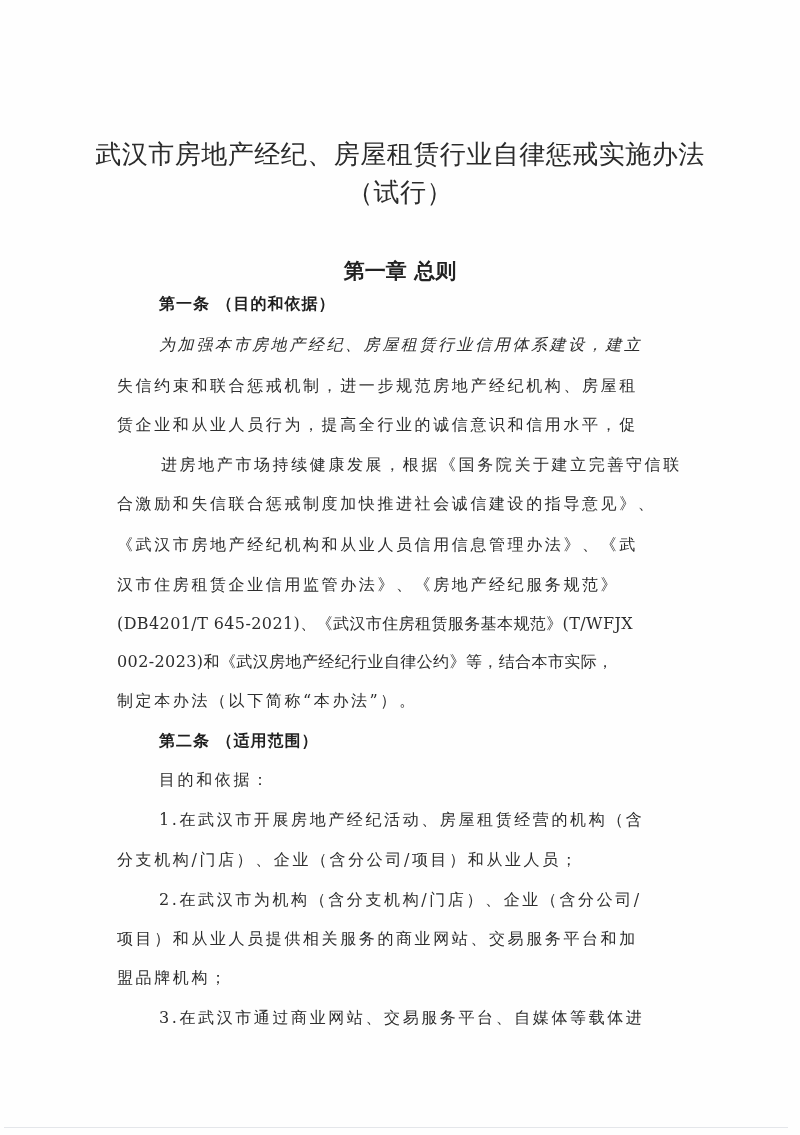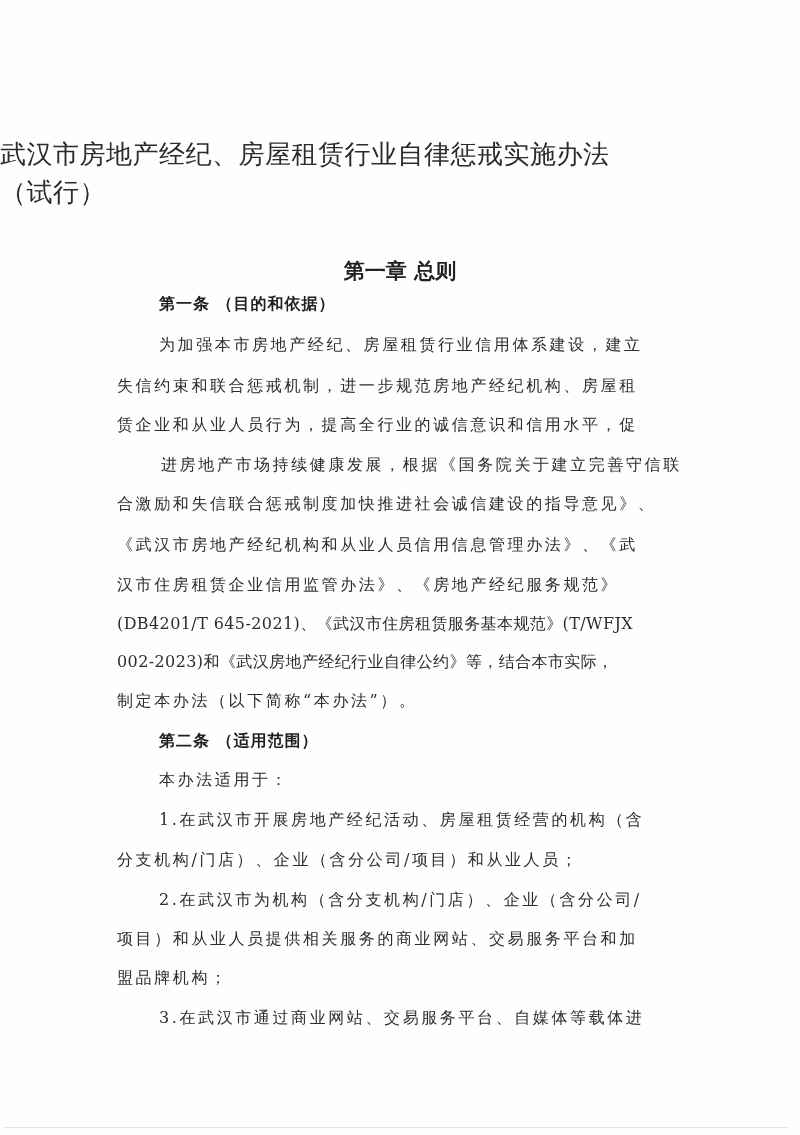--- a/index.html
+++ b/index.html
@@ -6,21 +6,21 @@
   body {
     width: 800px; height: 1135px; overflow: hidden;
     background: #fdfdfd;
     font-family: "DejaVu Serif", "Liberation Serif", serif;
     color: #2a2a2a;
     position: relative;
   }
   .page { position: absolute; left: 0; top: 0; width: 800px; height: 1135px; background: #fefefe; }
   .bottom-rule { position: absolute; left: 4px; right: 12px; top: 1127px; height: 1px; background: #e4e6ea; }
   .title {
-    position: absolute; left: 0; width: 800px; text-align: left;
+    position: absolute; left: 0; width: 800px; text-align: center;
     font-family: "DejaVu Sans", "Liberation Sans", sans-serif;
     font-size: 26px; color: #2b2b2b; letter-spacing: 0.5px; white-space: nowrap;
   }
   .t1 { top: 137px; }
   .t2 { top: 175px; font-family: Liberation Mono, monospace; }
   .chapter {
     position: absolute; left: 0; width: 800px; text-align: center;
     top: 257px; font-size: 21px; font-weight: bold; color: #222;
     font-family: "DejaVu Sans", "Liberation Sans", sans-serif;
   }
@@ -38,33 +38,33 @@
 <body>
 
 <div class="page">
 
   <div class="title t1">武汉市房地产经纪、房屋租赁行业自律惩戒实施办法</div>
   <div class="title t2">（试行）</div>
 
   <div class="chapter">第一章 总则</div>
 
   <div class="line indent heading" style="top:290px;">第一条  （目的和依据）</div>
-  <div class="line indent" style="top:331px;">为加强本市房地产经纪、房屋租赁行业信用体系建设，建立</div>
+  <div class="line indent" style="top:331px;font-style:italic;">为加强本市房地产经纪、房屋租赁行业信用体系建设，建立</div>
   <div class="line" style="top:372px;">失信约束和联合惩戒机制，进一步规范房地产经纪机构、房屋租</div>
   <div class="line" style="top:411px;">赁企业和从业人员行为，提高全行业的诚信意识和信用水平，促</div>
   <div class="line" style="top:451px;margin-left:44px;">进房地产市场持续健康发展，根据《国务院关于建立完善守信联</div>
   <div class="line" style="top:490px;">合激励和失信联合惩戒制度加快推进社会诚信建设的指导意见》、</div>
   <div class="line" style="top:531px;">《武汉市房地产经纪机构和从业人员信用信息管理办法》、《武</div>
   <div class="line" style="top:571px;">汉市住房租赁企业信用监管办法》、《房地产经纪服务规范》</div>
   <div class="line tight" style="top:610px;">(DB4201/T 645-2021)、《武汉市住房租赁服务基本规范》(T/WFJX</div>
   <div class="line tight" style="top:648px;">002-2023)和《武汉房地产经纪行业自律公约》等，结合本市实际，</div>
   <div class="line" style="top:687px;">制定本办法（以下简称“本办法”）。</div>
 
   <div class="line indent heading" style="top:727px;">第二条  （适用范围）</div>
-  <div class="line indent" style="top:766px;">本办法适用于：</div>
+  <div class="line indent" style="top:766px;">目的和依据：</div>
   <div class="line indent" style="top:806px;">1.在武汉市开展房地产经纪活动、房屋租赁经营的机构（含</div>
   <div class="line" style="top:846px;">分支机构/门店）、企业（含分公司/项目）和从业人员；</div>
   <div class="line indent" style="top:886px;">2.在武汉市为机构（含分支机构/门店）、企业（含分公司/</div>
   <div class="line" style="top:925px;">项目）和从业人员提供相关服务的商业网站、交易服务平台和加</div>
   <div class="line" style="top:964px;">盟品牌机构；</div>
   <div class="line indent" style="top:1004px;">3.在武汉市通过商业网站、交易服务平台、自媒体等载体进</div>
 
   <div class="bottom-rule"></div>
 </div>
 

